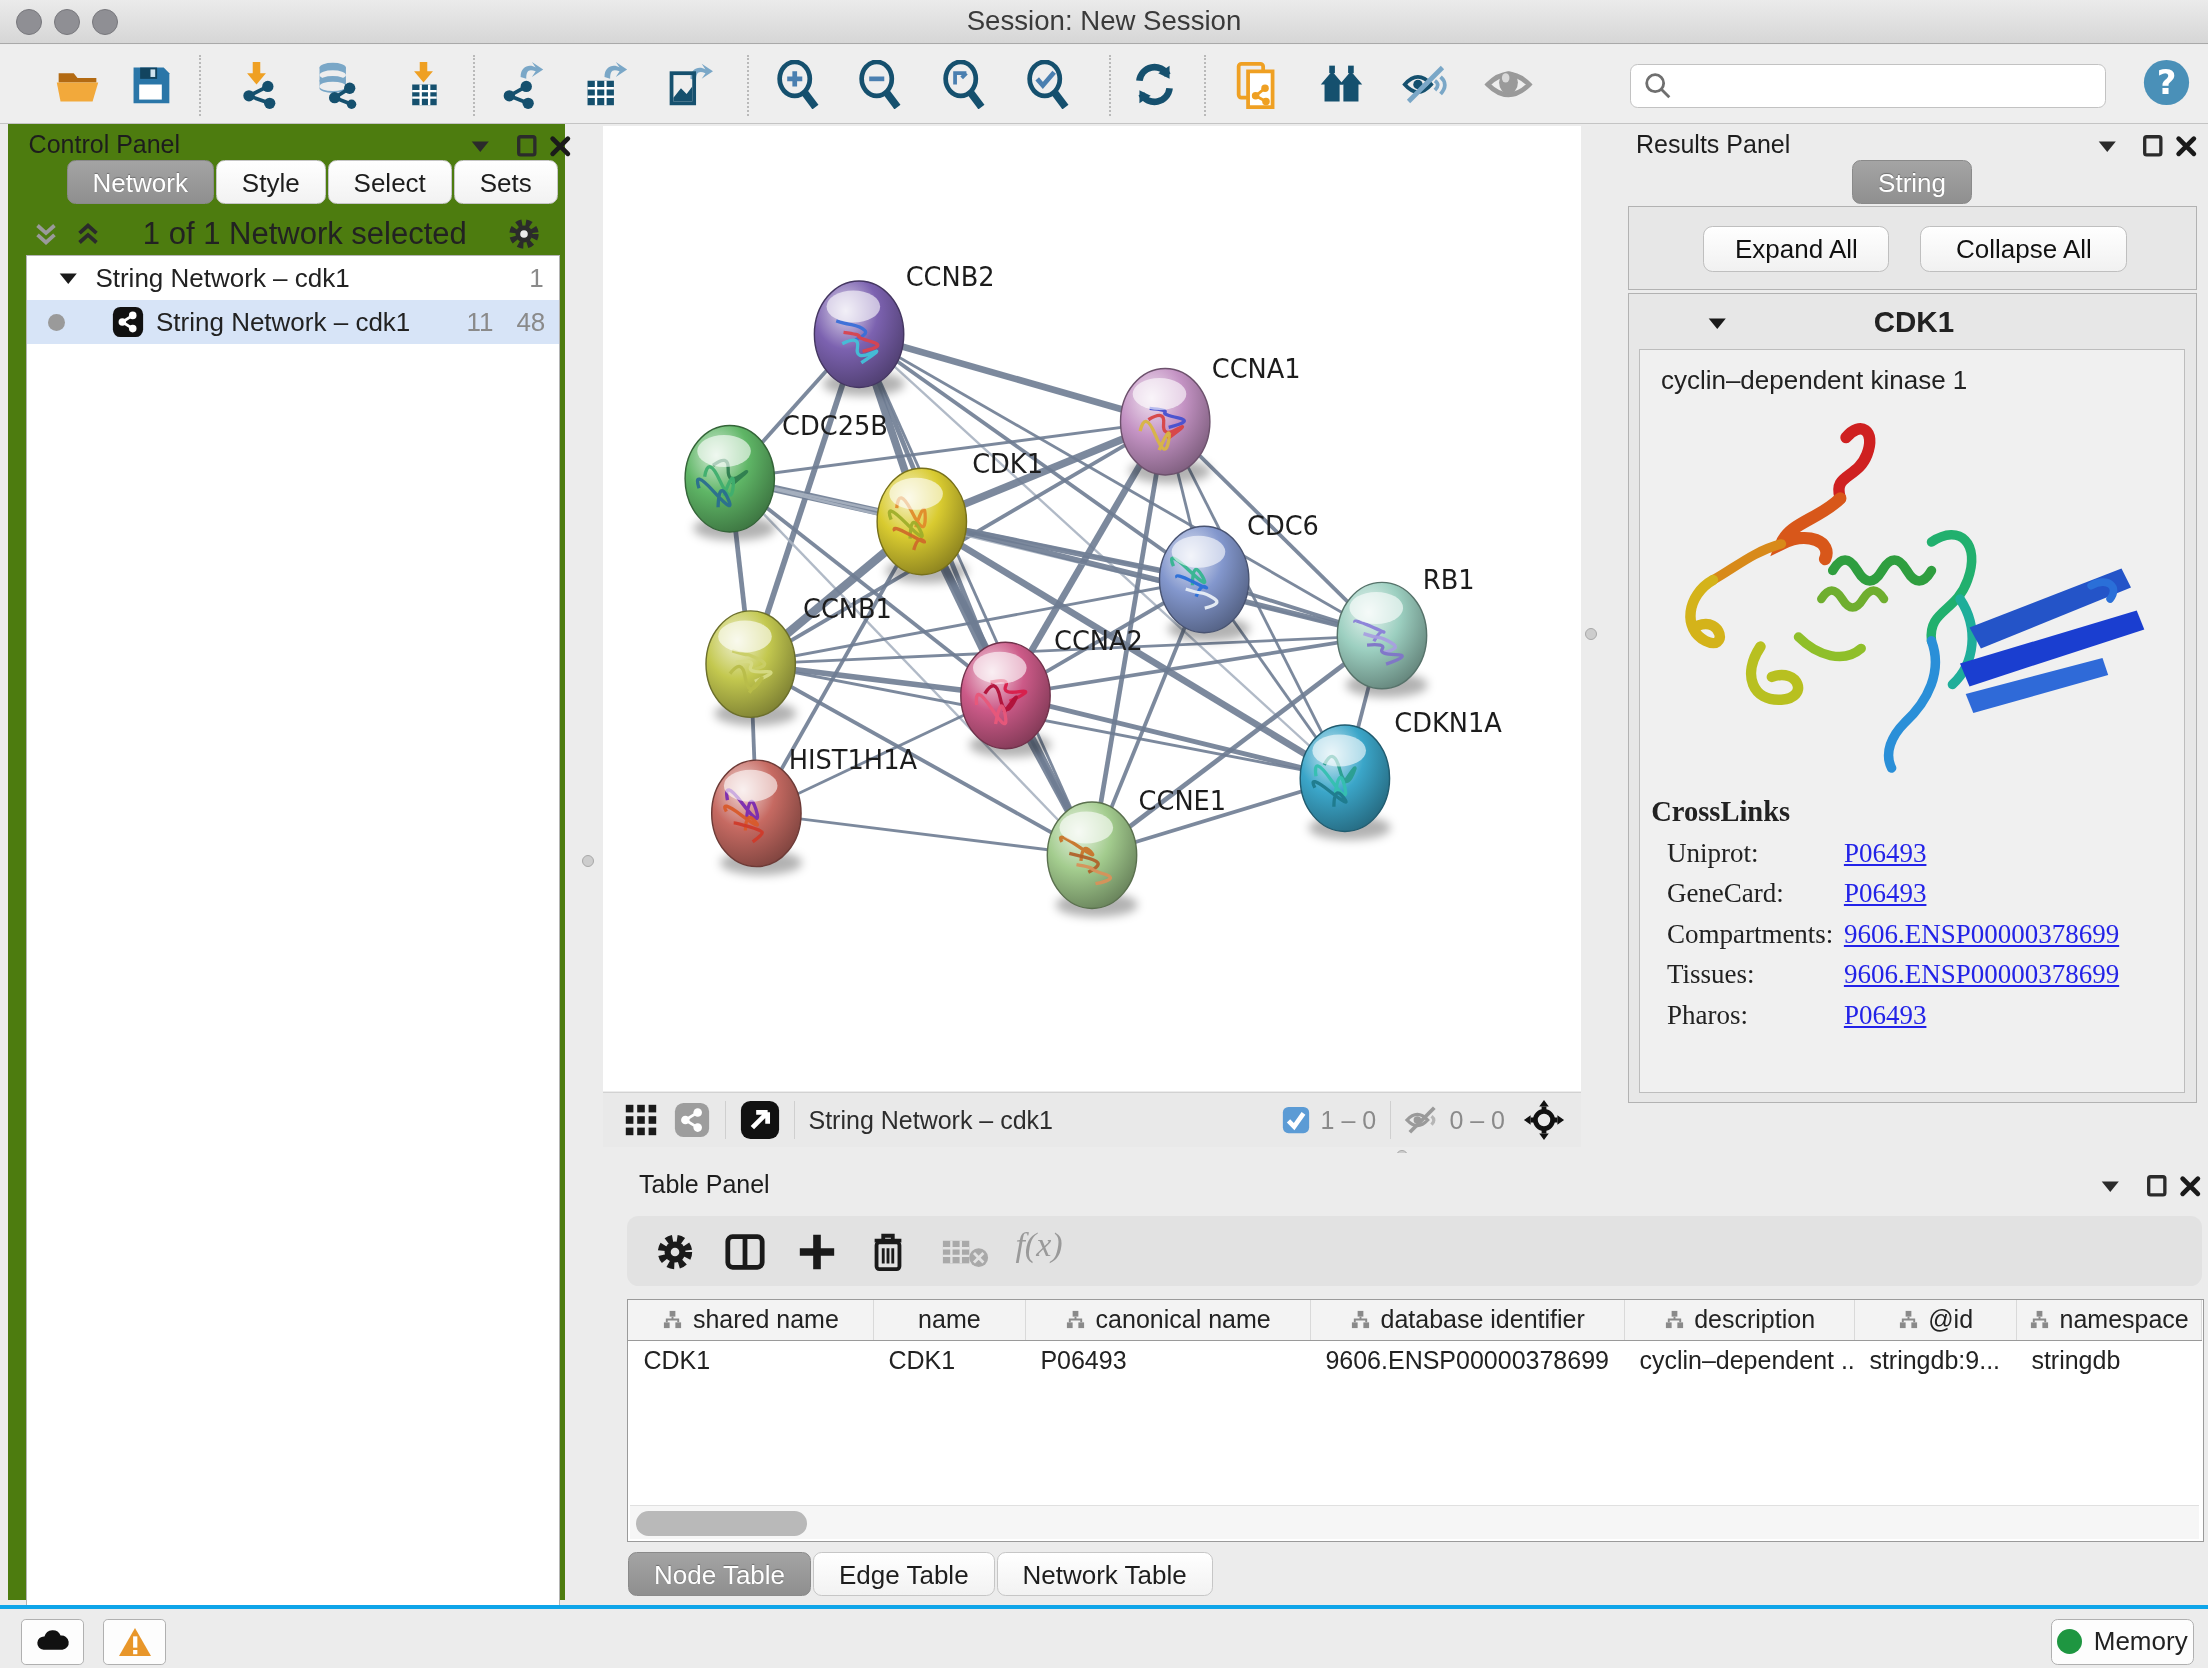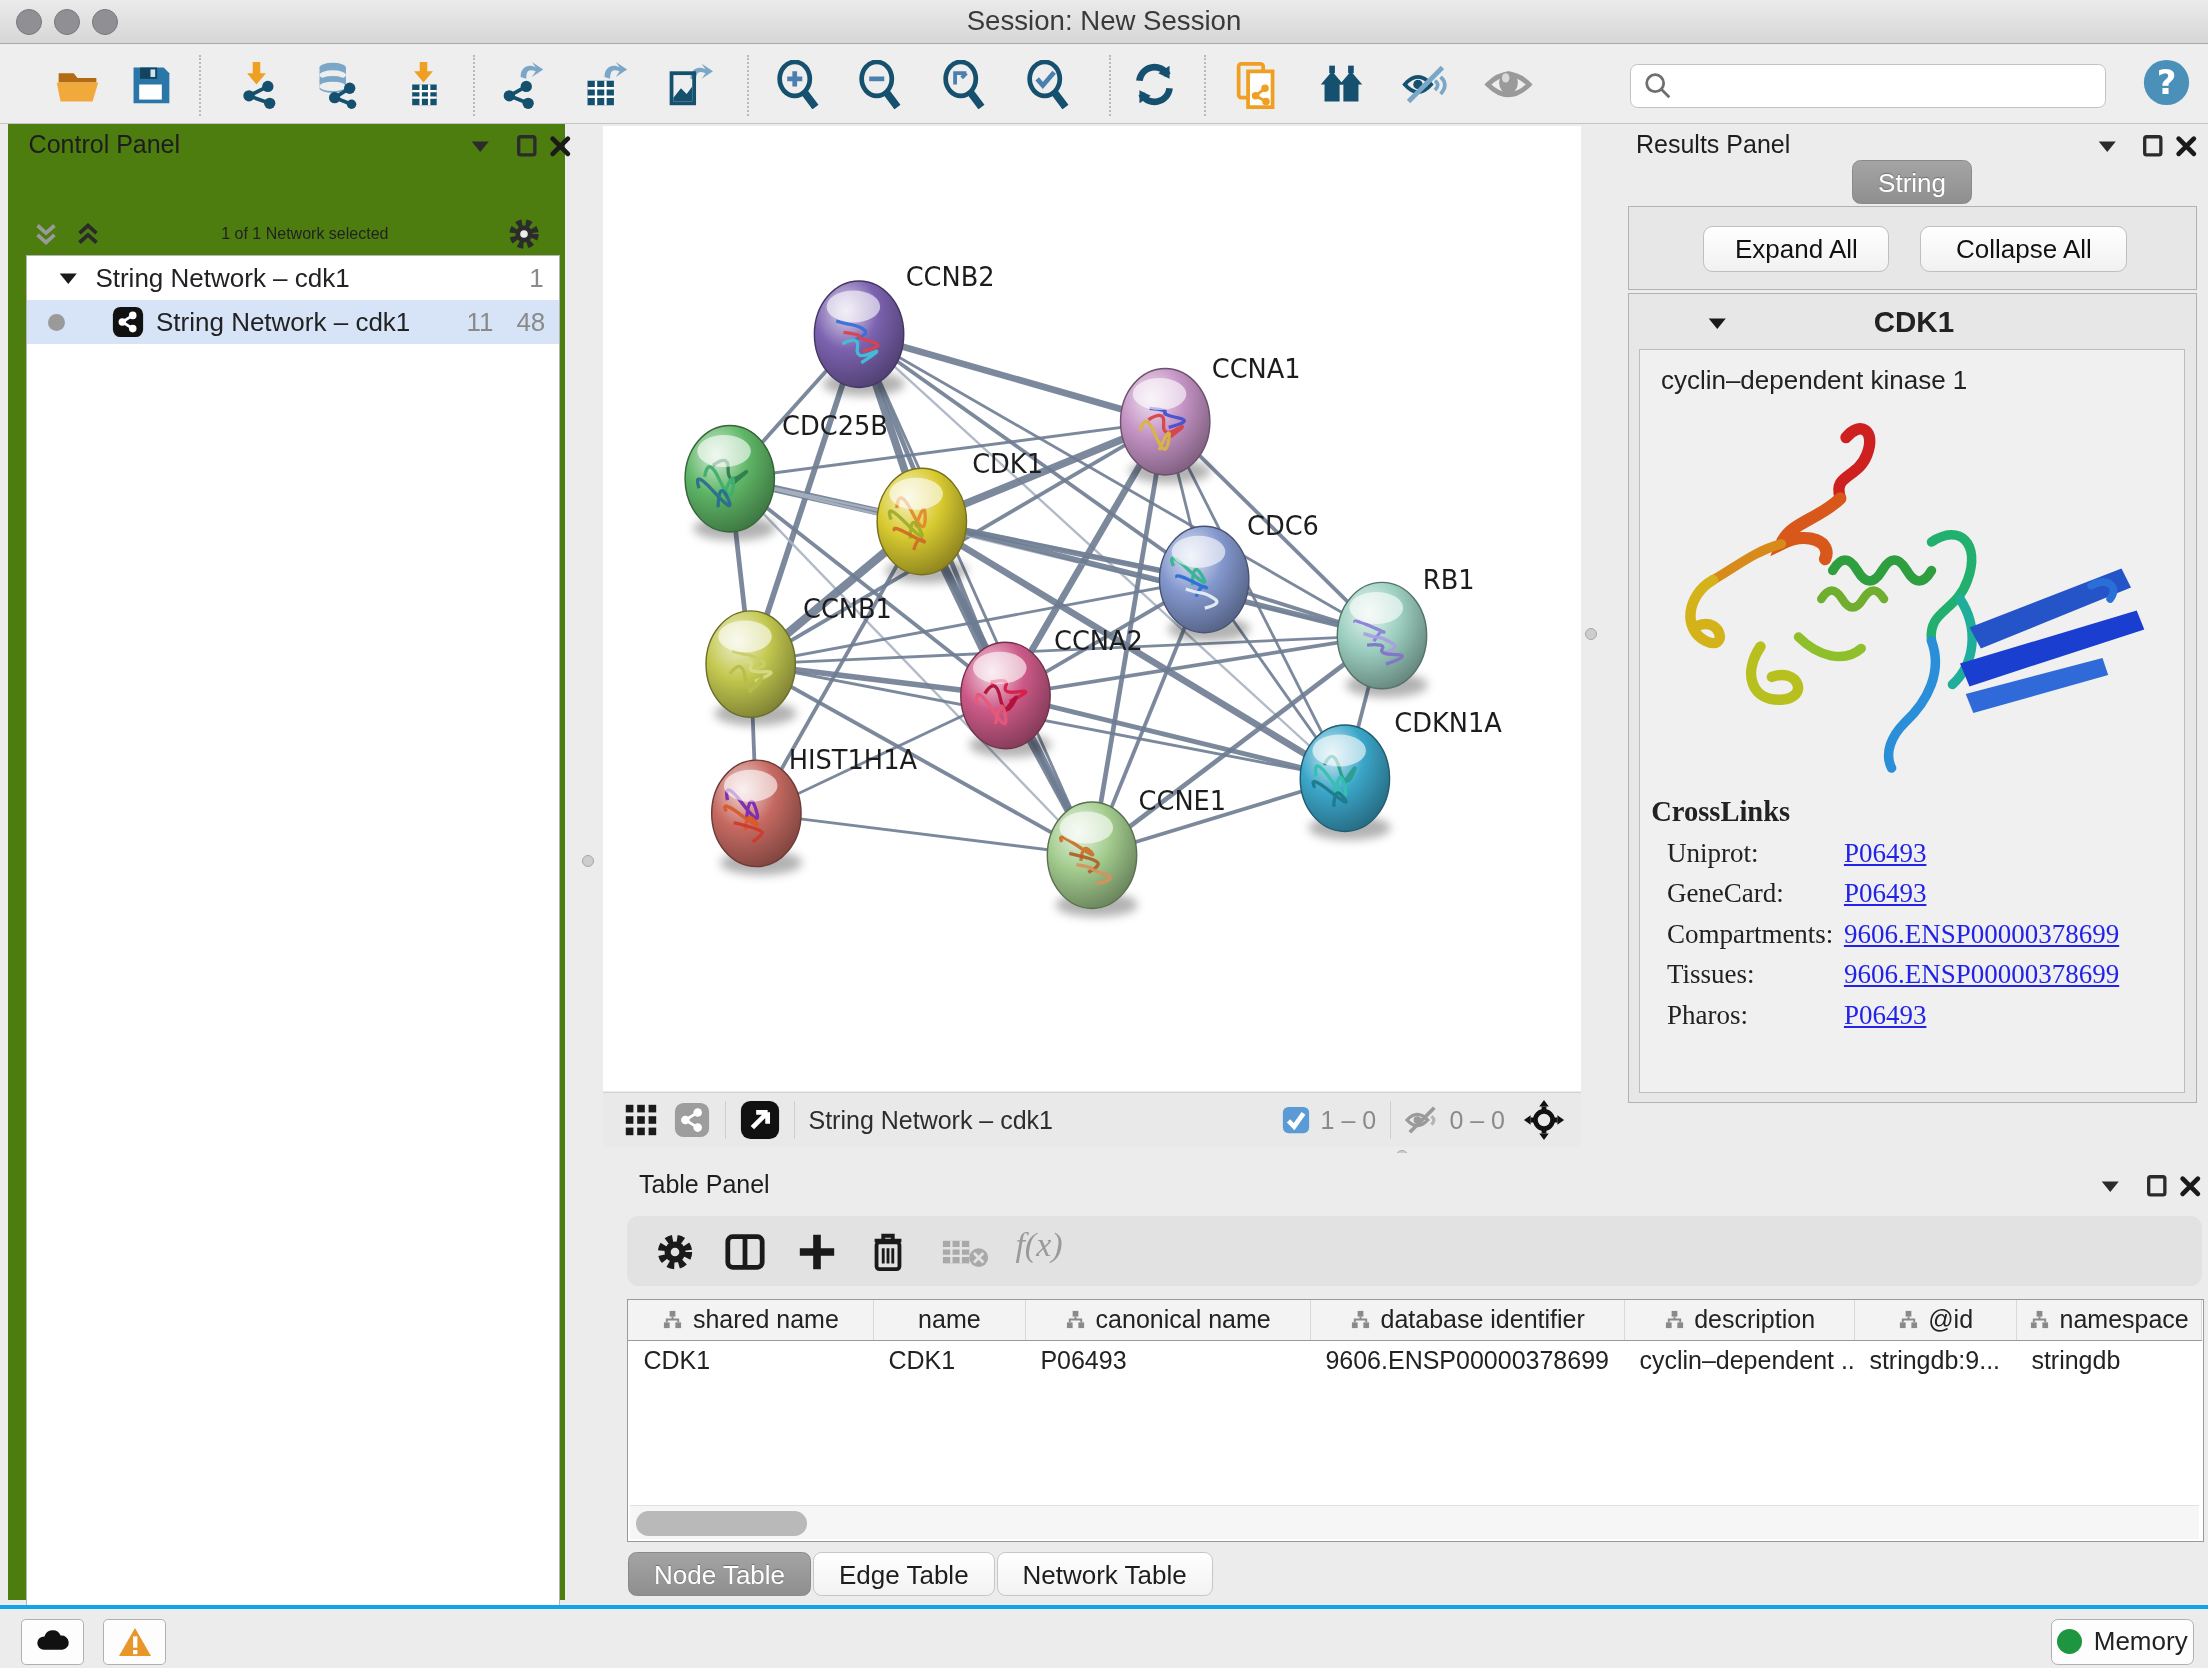--- a/index.html
+++ b/index.html
@@ -31,21 +31,21 @@
     border-radius:8.6px 8.6px 8.6px 8.6px; margin-right:1.9px; }
   .tab.active { background:linear-gradient(#a4a4a4,#8f8f8f); color:#fff;
     text-shadow:0 -1px 1px #6e6e6e; border-color:#8a8a8a; }
   .btn { background:linear-gradient(#ffffff,#f1f1f1); border:1.9px solid #bfbfbf; border-radius:9.5px;
     font-size:26px; color:#111; text-align:center; }
 
   
   #control-panel { left:7.6px; top:124px; width:557px; height:1476px; background:#4d7c0f; }
   #cp-tabs { position:absolute; left:59px; top:36px; }
   #cp-subhead { position:absolute; left:9.5px; top:88px; width:538px; height:44px;
-    display:flex; align-items:center; font-size:16px; }
+    display:flex; align-items:center; font-size:31px; }
   #cp-list { position:absolute; left:18px; top:131px; width:534px; height:1401px;
     background:#fff; border:1.9px solid #b4b4b4; }
   .cp-row { height:44px; display:flex; align-items:center; font-size:26px; }
   .cp-row.selected { background:#d7e4f7; }
   .num { color:#8a8a8a; }
 
   
   #net-canvas { left:603px; top:126px; width:978px; height:965px; background:#ffffff; }
   #net-footer { left:603px; top:1092px; width:978px; height:55px; background:#e9e9e9;
     border-top:1.9px solid #d2d2d2; display:flex; align-items:center; font-size:25px; color:#4a4a4a; }
@@ -224,20 +224,23 @@
   <svg class="panel-ctrl" style="left:458px;top:7.6px" viewBox="0 0 30 30">
     <path d="M6 10 L24 10 L15 21 Z" fill="#2b2b2b"></path>
     </svg>
   <svg class="panel-ctrl" style="left:505px;top:7.6px" viewBox="0 0 30 30">
     <rect x="6" y="5" width="17" height="19" fill="none" stroke="#2b2b2b" stroke-width="3.5" rx="2"></rect>
     </svg>
   <svg class="panel-ctrl" style="left:538px;top:7.6px" viewBox="0 0 30 30">
     <path d="M7 7 L23 23 M23 7 L7 23" stroke="#1a1a1a" stroke-width="5" stroke-linecap="round"></path>
     </svg>
 
+  <div id="cp-tabs">
+    <span class="tab active">Network</span><span class="tab">Style</span><span class="tab">Select</span><span class="tab">Sets</span>
+  </div>
 
   <div id="cp-subhead">
     <svg width="32" height="32" viewBox="0 0 34 34" style="margin-left:13.3px">
       <path d="M8 8 L17 16 L26 8 M8 18 L17 26 L26 18" stroke="#9a9a9a" stroke-width="4" fill="none"></path>
       </svg>
     <svg width="32" height="32" viewBox="0 0 34 34" style="margin-left:9.5px">
       <path d="M8 16 L17 8 L26 16 M8 26 L17 18 L26 26" stroke="#2b2b2b" stroke-width="4" fill="none"></path>
       </svg>
     <span style="flex:1;text-align:center">1 of 1 Network selected</span>
     <svg width="36" height="36" viewBox="0 0 38 38" style="margin-right:13.3px">

